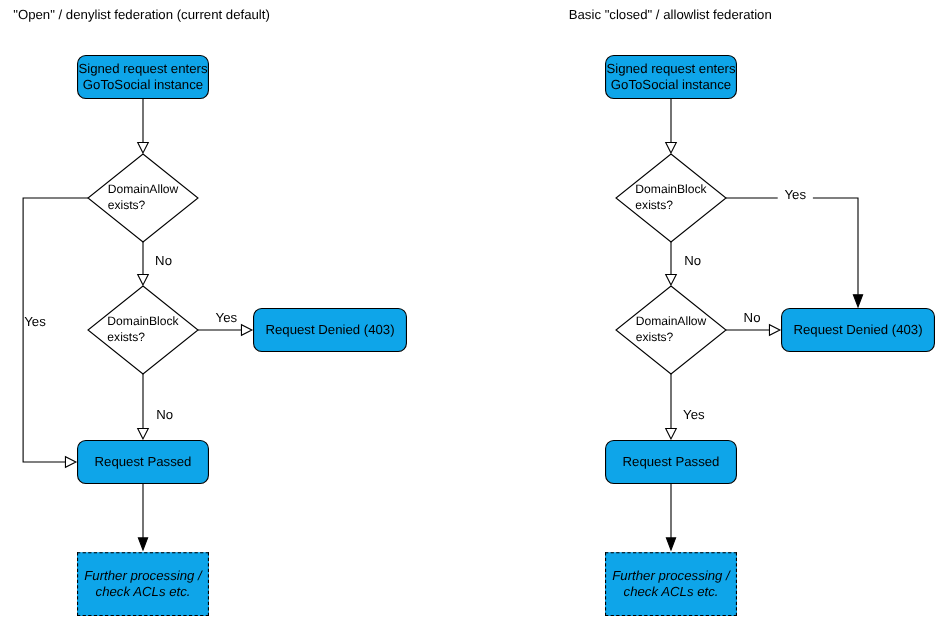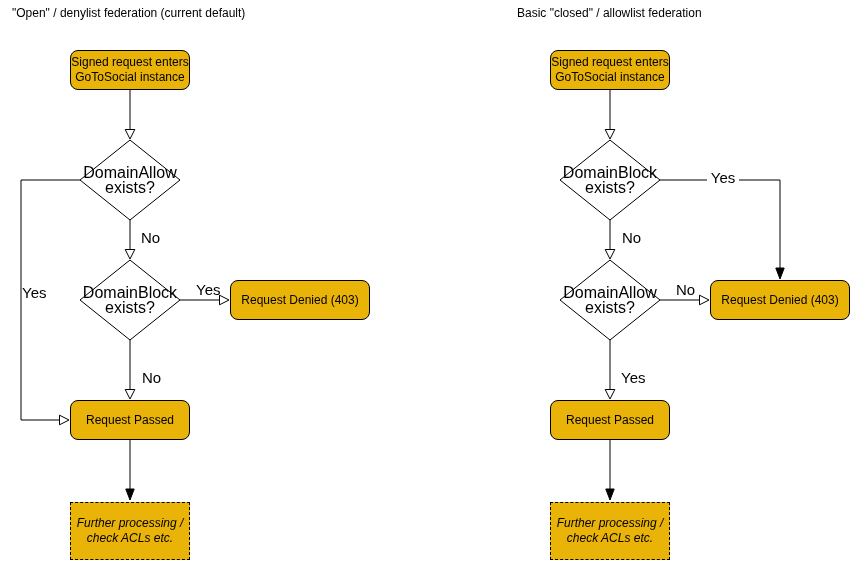--- a/index.html
+++ b/index.html
@@ -18,39 +18,38 @@
   .arrow-filled { fill:#000000; stroke:#000000; stroke-width:1; }
   .title {
     position:absolute;
     font-size:12px; line-height:13px;
     white-space:nowrap;
   }
   .node {
     position:absolute;
     box-sizing:border-box;
     border:1px solid #000000;
-    background:#eab308;
+    background:#0ea5e9;
     display:flex; align-items:center; justify-content:center;
     text-align:center;
     font-size:12px; line-height:15px;
     white-space:pre;
   }
   .rounded { border-radius:8px; }
   .dashed { border-style:dashed;font-style:italic; }
   .dlabel {
     position:absolute;
     display:flex; align-items:center; justify-content:center;
-    text-align:center;
-    font-size:16px; line-height:15px;
+    font-size:11px; line-height:15px;
     white-space:pre;
     background:transparent;
   }
   .elabel {
     position:absolute;
-    font-size:15px; line-height:13px;
+    font-size:12px; line-height:13px;
     white-space:nowrap;
   }
   .elabel.bg {
     background:#ffffff;
     padding:0 2px;
     text-align:center;
   }
 </style>
 </head>
 <body>

